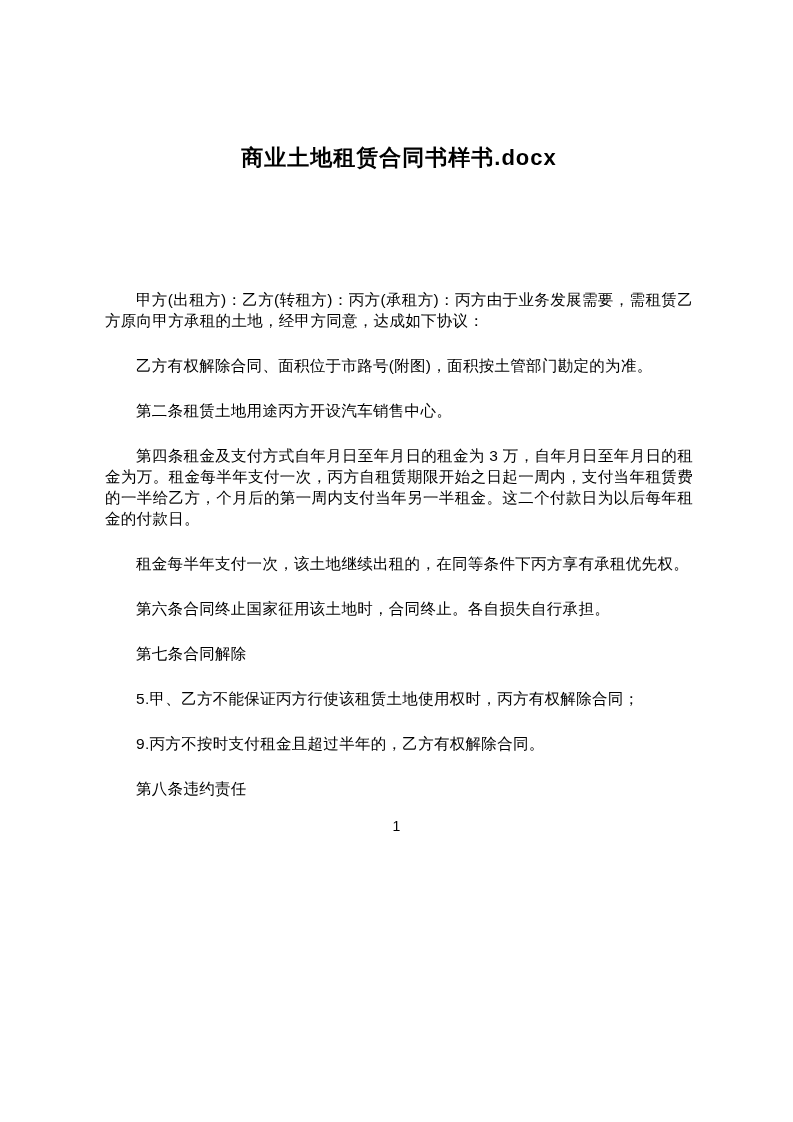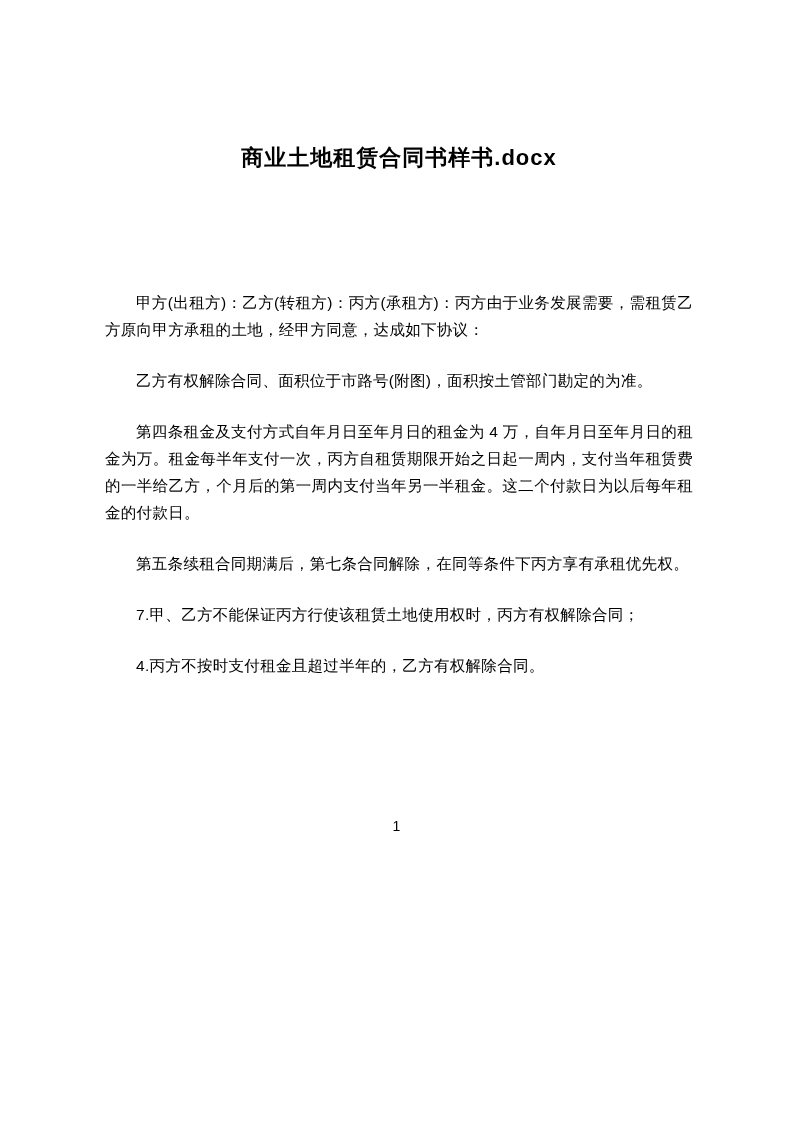--- a/index.html
+++ b/index.html
@@ -23,21 +23,21 @@
   }
   .doc-title {
     text-align: center;
     font-size: 22px;
     font-weight: bold;
     letter-spacing: 1px;
     margin-bottom: 116px;
   }
   .para {
     font-size: 15.5px;
-    line-height: 27px;
+    line-height: 21px;
     text-indent: 2em;
     text-align: justify;
     margin-bottom: 24px;
     letter-spacing: 0.3px;
   }
   .page-number {
     position: absolute;
     bottom: 56px;
     left: 0;
     right: 0;
@@ -48,20 +48,24 @@
 </style>
 </head>
 <body>
 
 <div class="page">
   <div class="content">
     <h1 class="doc-title">商业土地租赁合同书样书.docx</h1>
 
     <p class="para">甲方(出租方)：乙方(转租方)：丙方(承租方)：丙方由于业务发展需要，需租赁乙方原向甲方承租的土地，经甲方同意，达成如下协议：</p>
     <p class="para">乙方有权解除合同、面积位于市路号(附图)，面积按土管部门勘定的为准。</p>
-    <p class="para">第四条租金及支付方式自年月日至年月日的租金为 4 万，自年月日至年月日的租金为万。租金每半年支付一次，丙方自租赁期限开始之日起一周内，支付当年租赁费的一半给乙方，个月后的第一周内支付当年另一半租金。这二个付款日为以后每年租金的付款日。</p>
-    <p class="para">第五条续租合同期满后，第七条合同解除，在同等条件下丙方享有承租优先权。</p>
-    <p class="para">7.甲、乙方不能保证丙方行使该租赁土地使用权时，丙方有权解除合同；</p>
-    <p class="para">4.丙方不按时支付租金且超过半年的，乙方有权解除合同。</p>
+    <p class="para">第二条租赁土地用途丙方开设汽车销售中心。</p>
+    <p class="para">第四条租金及支付方式自年月日至年月日的租金为 3 万，自年月日至年月日的租金为万。租金每半年支付一次，丙方自租赁期限开始之日起一周内，支付当年租赁费的一半给乙方，个月后的第一周内支付当年另一半租金。这二个付款日为以后每年租金的付款日。</p>
+    <p class="para">租金每半年支付一次，该土地继续出租的，在同等条件下丙方享有承租优先权。</p>
+    <p class="para">第六条合同终止国家征用该土地时，合同终止。各自损失自行承担。</p>
+    <p class="para">第七条合同解除</p>
+    <p class="para">5.甲、乙方不能保证丙方行使该租赁土地使用权时，丙方有权解除合同；</p>
+    <p class="para">9.丙方不按时支付租金且超过半年的，乙方有权解除合同。</p>
+    <p class="para">第八条违约责任</p>
   </div>
 
   <div class="page-number">1</div>
 </div>
 
 </body></html>

